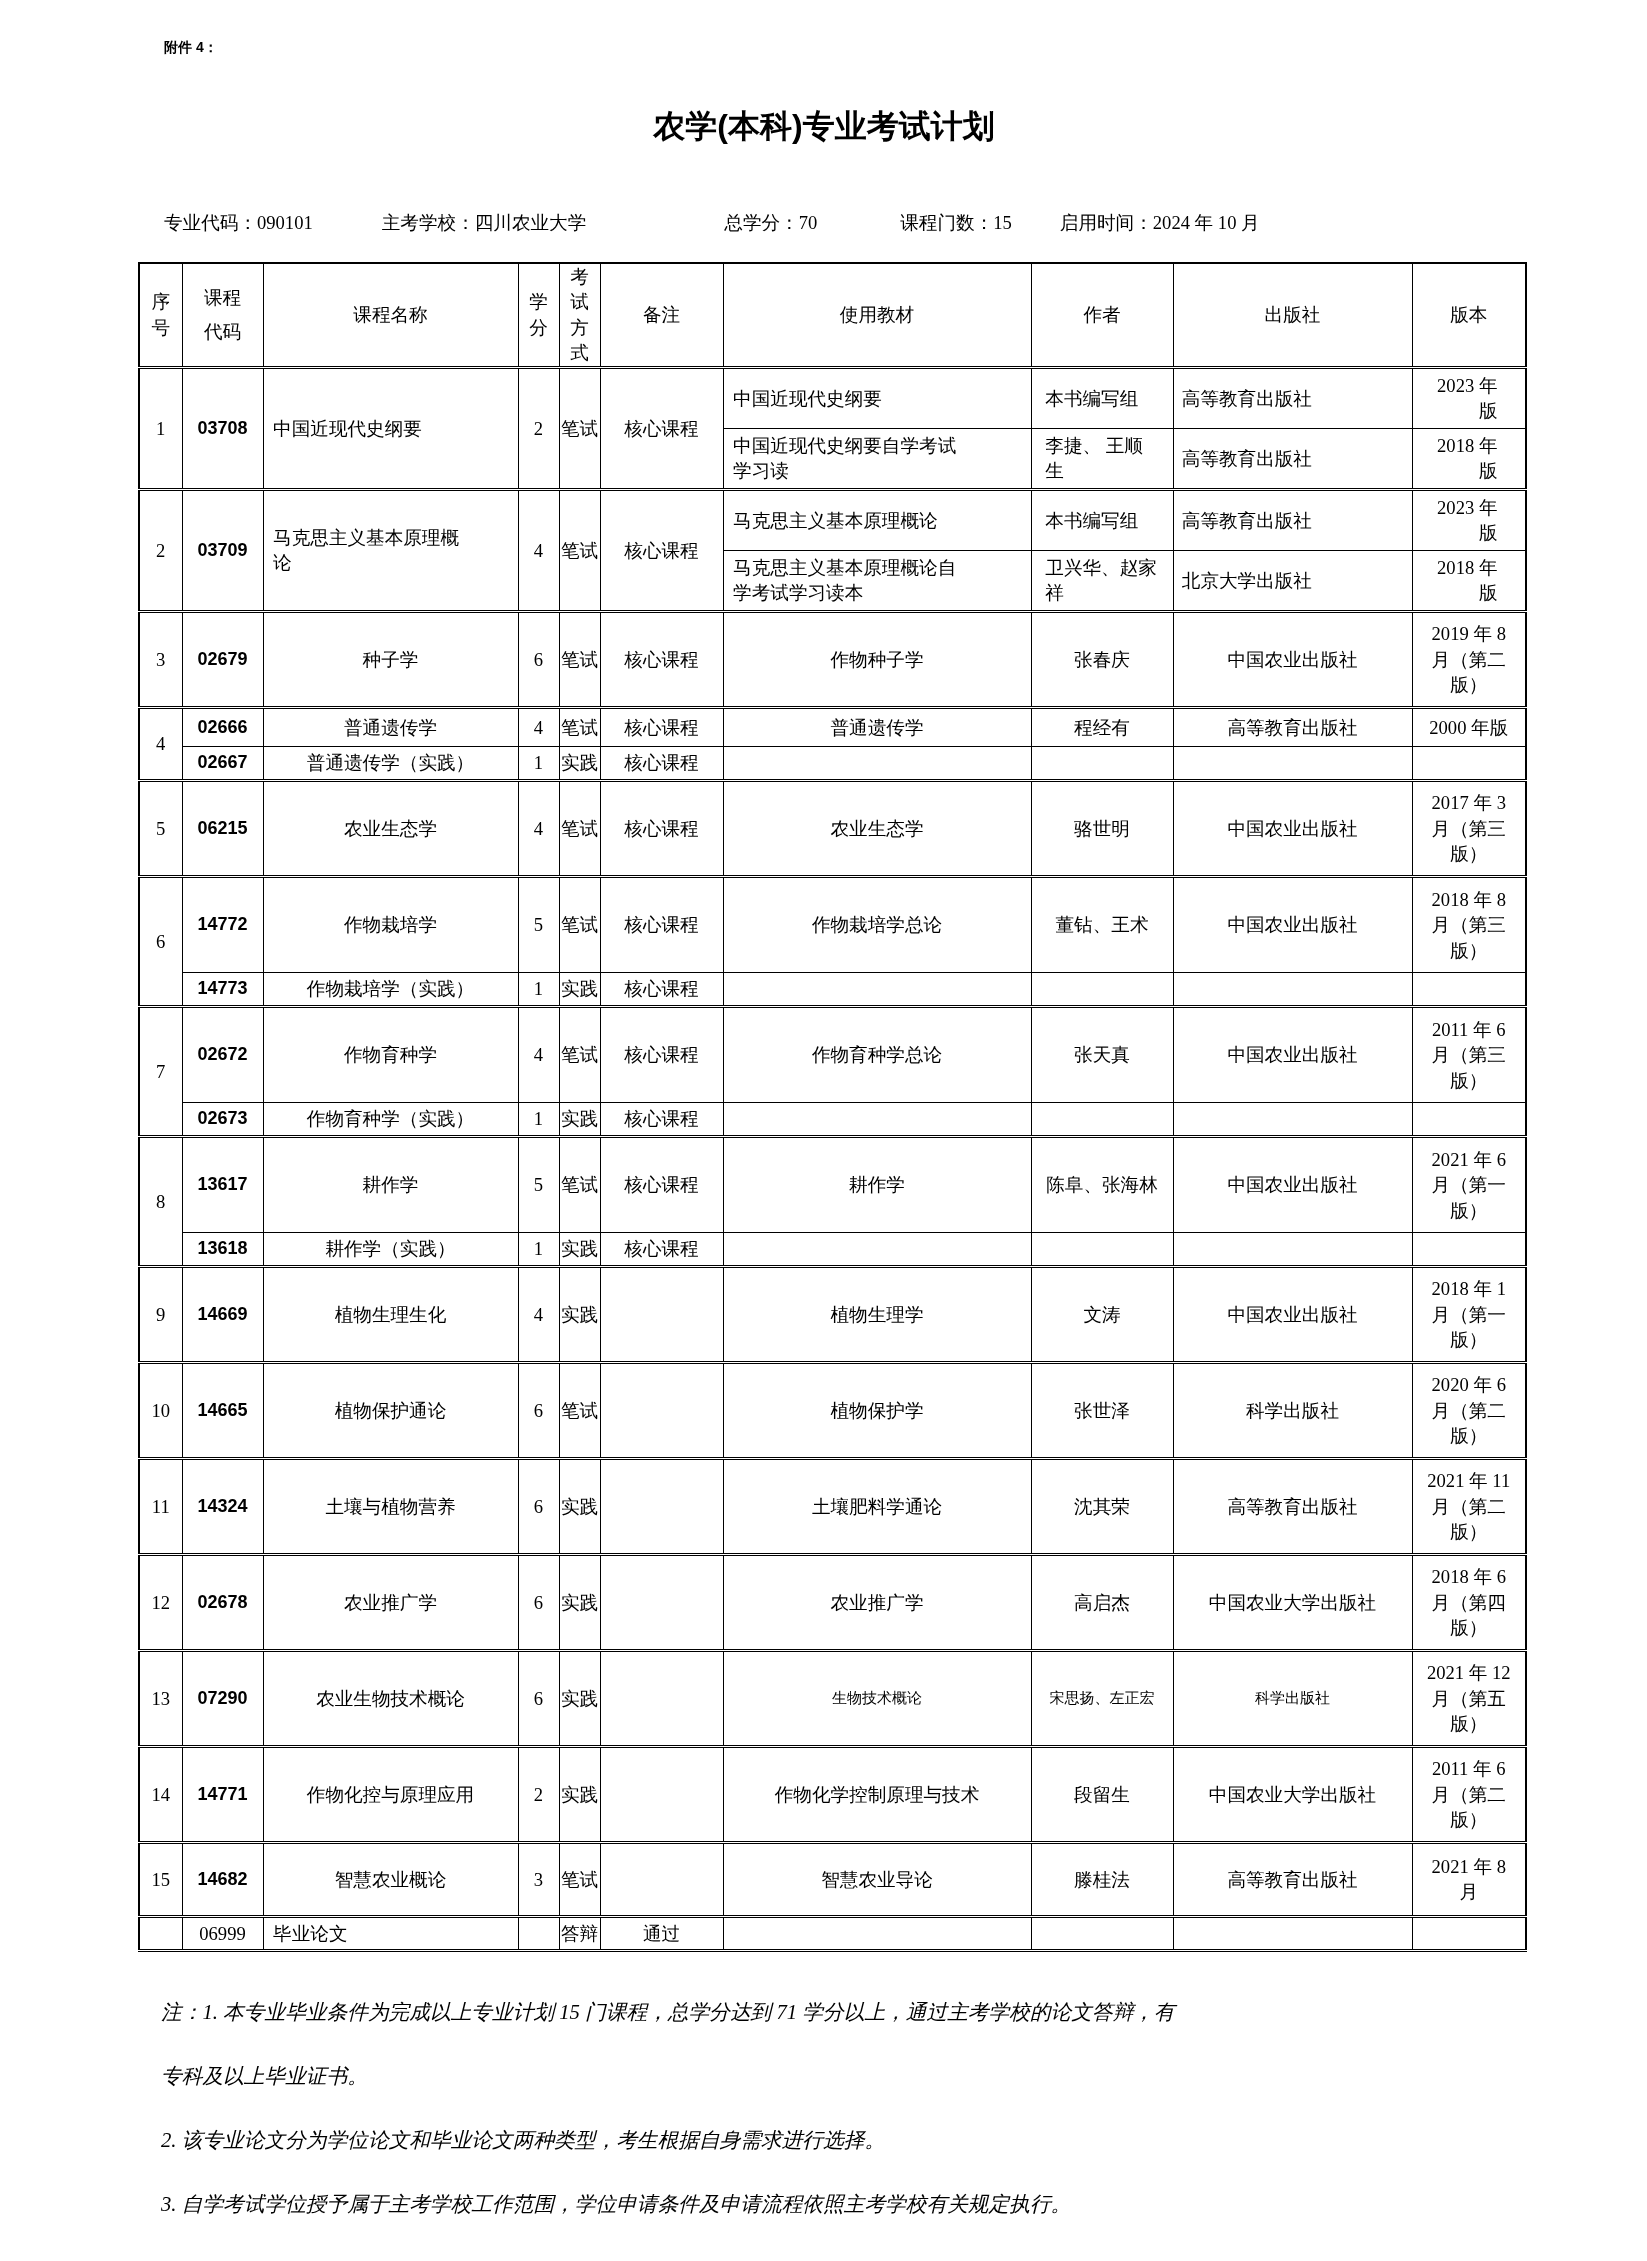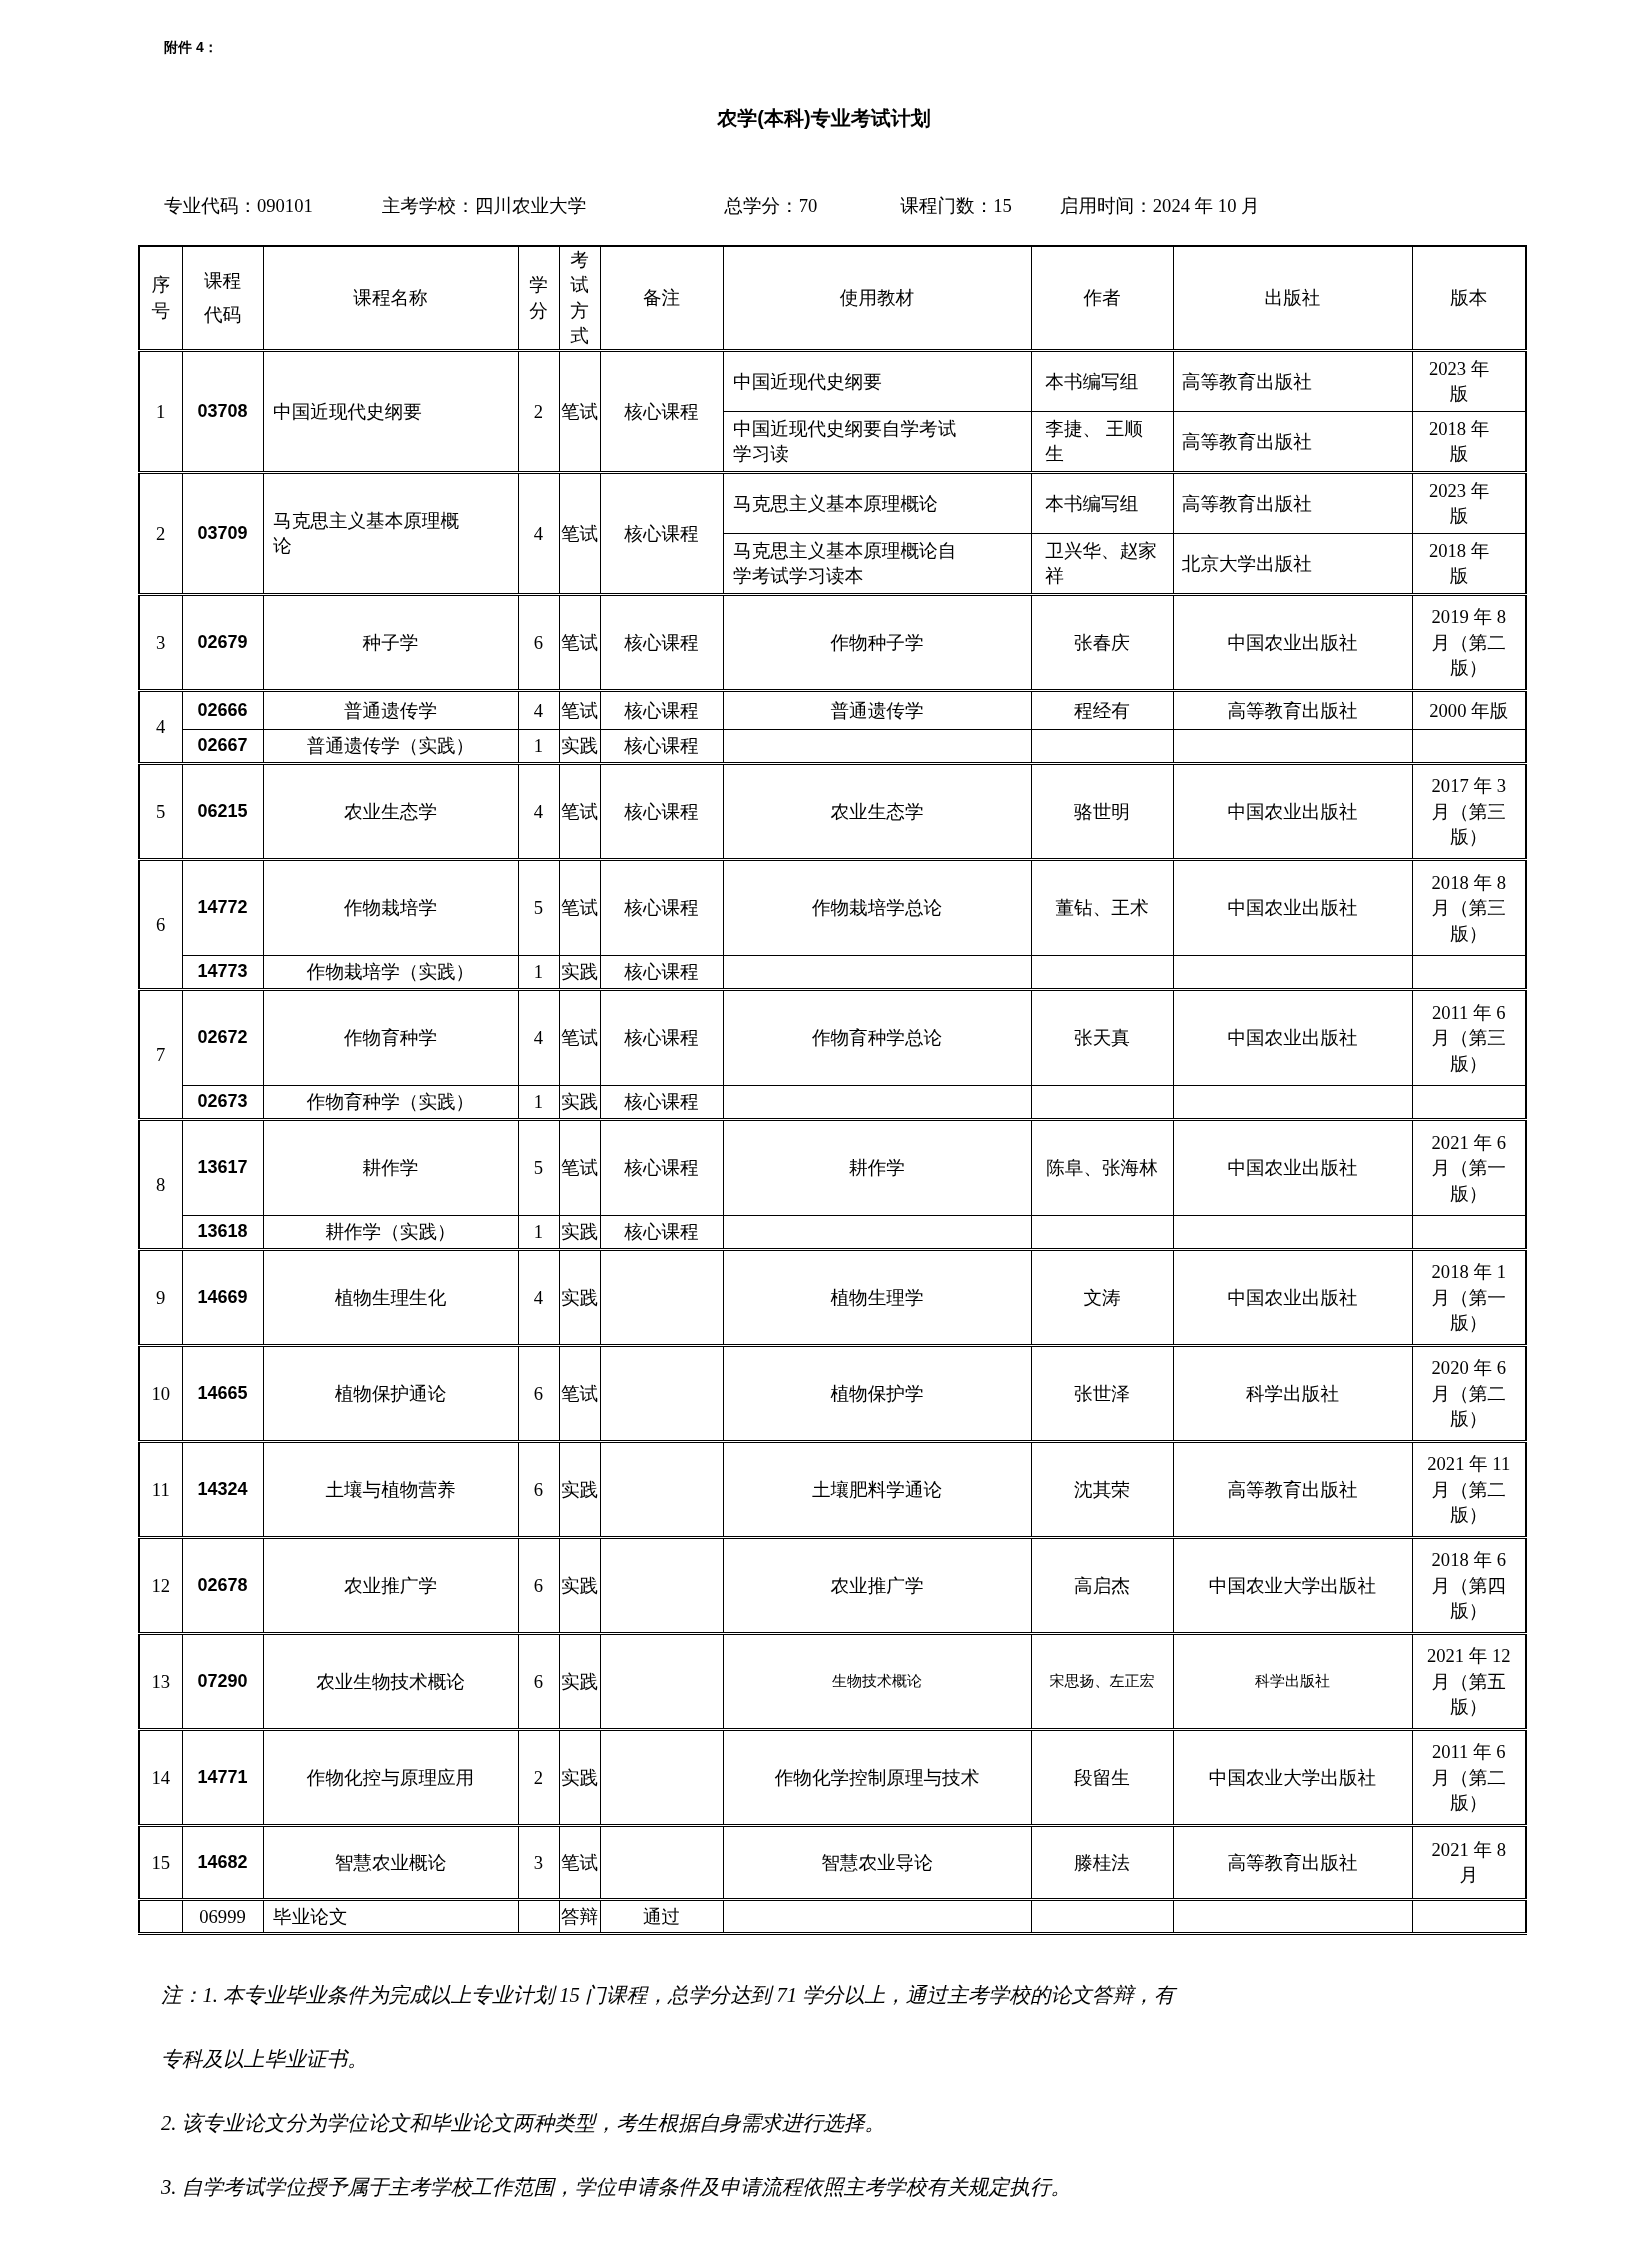--- a/index.html
+++ b/index.html
@@ -17,21 +17,21 @@
     padding: 39px 0 0 164px;
     font-family: "Liberation Sans","DejaVu Sans",sans-serif;
     font-weight: bold;
     font-size: 14px;
   }
   .title {
     margin: 48px 0 0 0;
     text-align: center;
     font-family: "Liberation Sans","DejaVu Sans",sans-serif;
     font-weight: bold;
-    font-size: 20px;
+    font-size: 32px;
   }
   .meta {
     margin: 62px 0 0 164px;
     font-size: 18.6px;
     line-height: 23.4px;
     display: flex;
     white-space: nowrap;
   }
   .meta span:nth-child(2){ margin-left: 69px; }
   .meta span:nth-child(3){ margin-left: 138px; }
@@ -69,21 +69,21 @@
   td.note   { padding: 0 4.1px; }
   td.name   { padding: 0 6.9px; }
   td.name.al   { text-align: left; padding: 0 48px 0 9.6px; }
   td.book   { padding: 0 8.3px; }
   td.book.al   { text-align: left; padding: 0 69px 0 9.6px; }
   td.author { padding: 0 13.8px; }
   td.author.al { text-align: left; }
   td.publisher { padding: 0 6.9px; }
   td.publisher.al { text-align: left; padding-left: 8.3px; }
   td.edition { padding: 0 9.6px; }
-  td.edition.al { text-align: center; padding: 0 27.5px 0 8.3px; }
+  td.edition.al { text-align: right; padding: 0 27.5px 0 8.3px; }
   td.small  { font-size: 15px; line-height: 20.7px; }
 
   .notes {
     margin: 45px 55px 0 161px;
     font-size: 20.7px;
   }
   .note-line {
     line-height: 30px;
     margin-bottom: 34px;
     white-space: nowrap;

